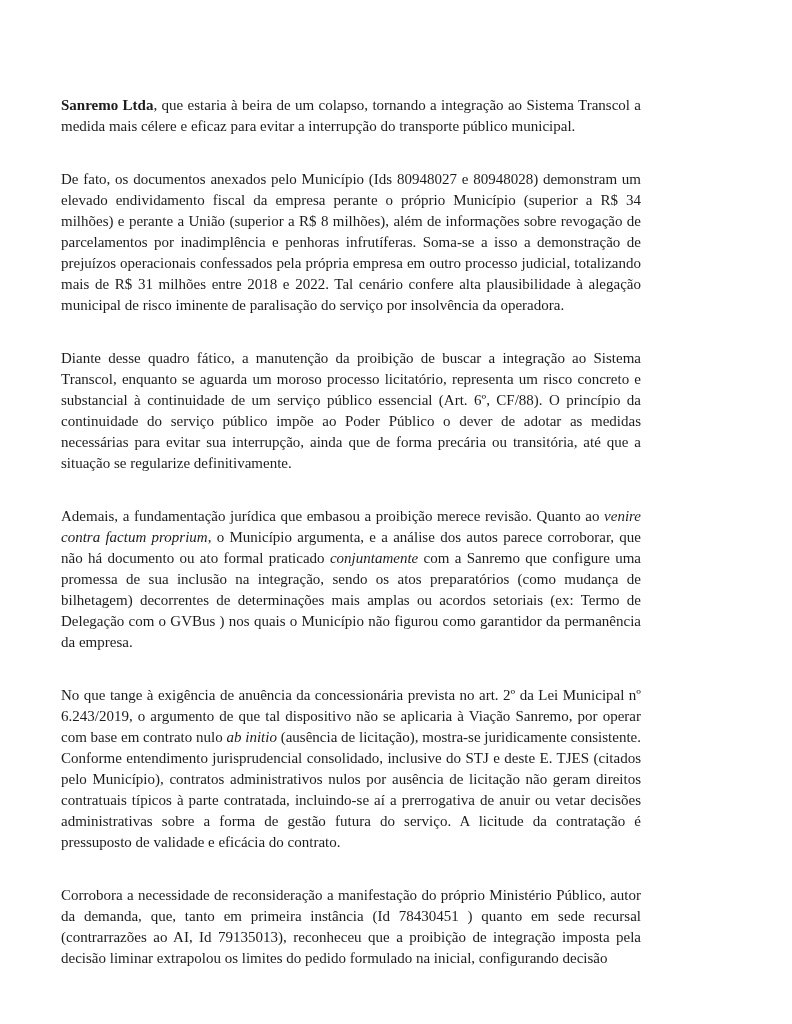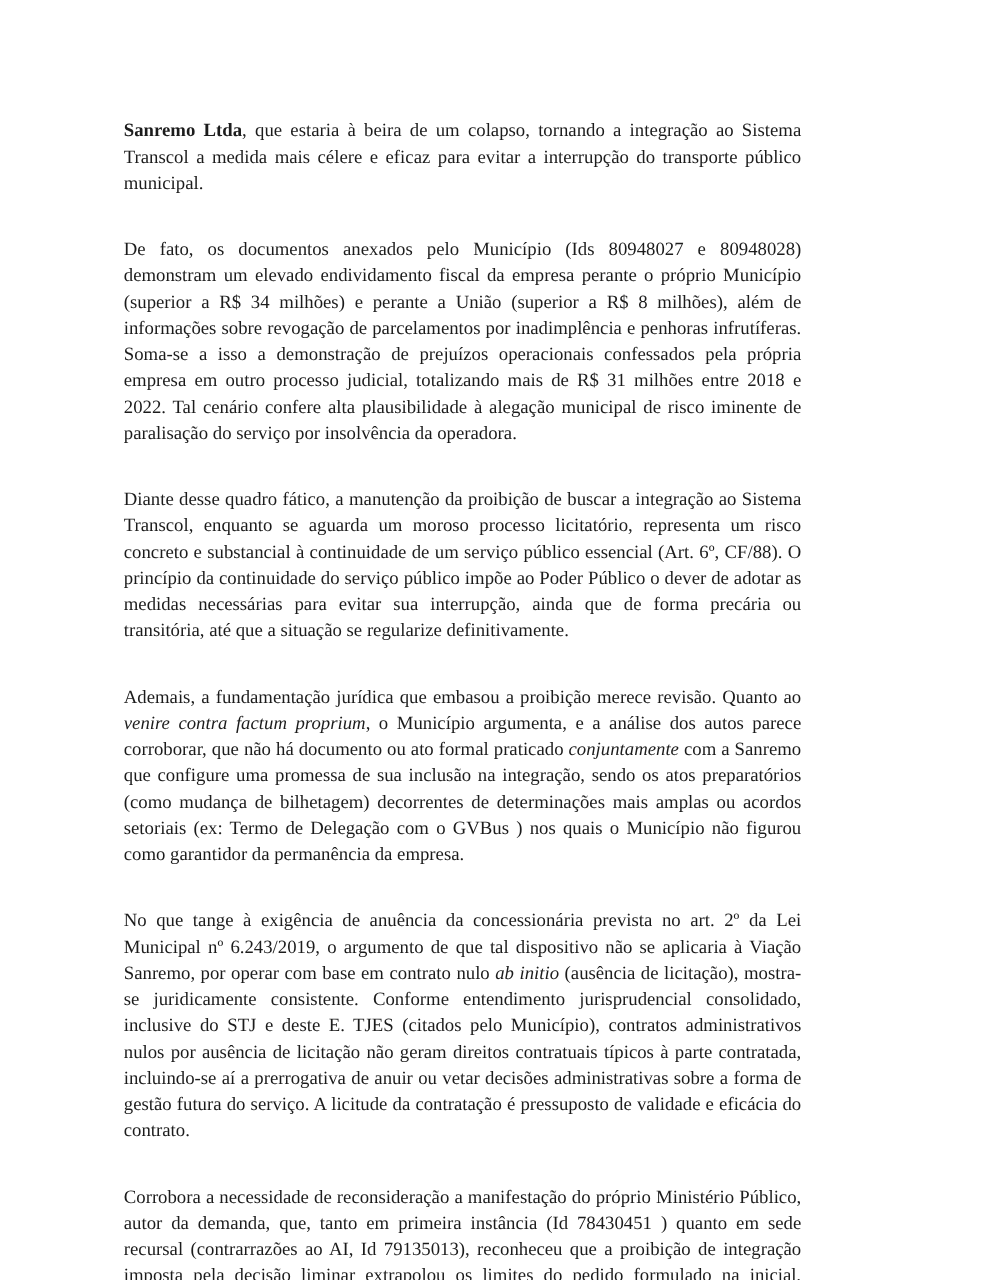--- a/index.html
+++ b/index.html
@@ -6,21 +6,21 @@
     margin: 0;
     padding: 0;
     background: #ffffff;
   }
   .page {
     position: relative;
     width: 741px;
     height: 1024px;
     background: #ffffff;
     box-sizing: border-box;
-    padding: 95px 100px 0 99px;
+    padding: 95px 100px 0 61px;
     overflow: hidden;
   }
   .doc-body {
     font-family: "Liberation Serif", "DejaVu Serif", serif;
     font-size: 15px;
     line-height: 21px;
     color: #1c1c1c;
     text-align: justify;
   }
   .para {

